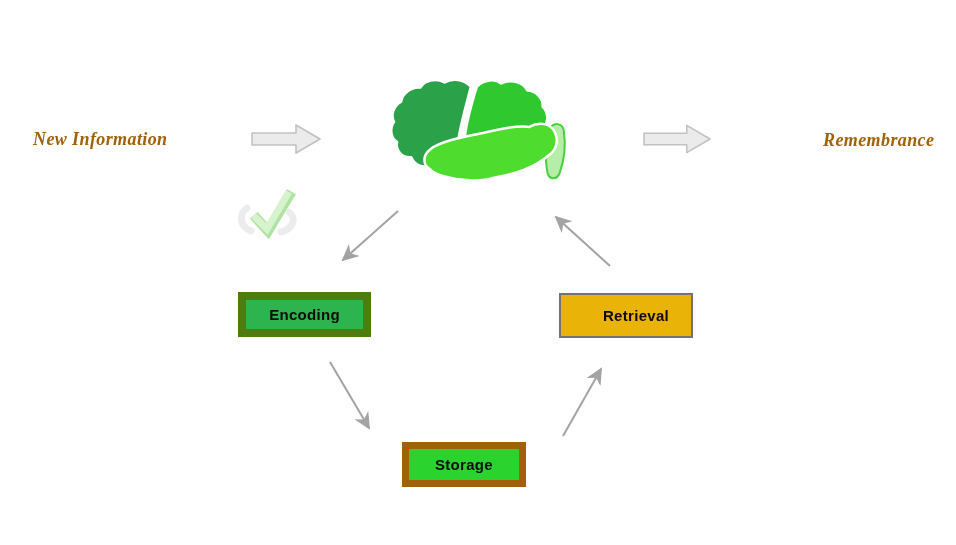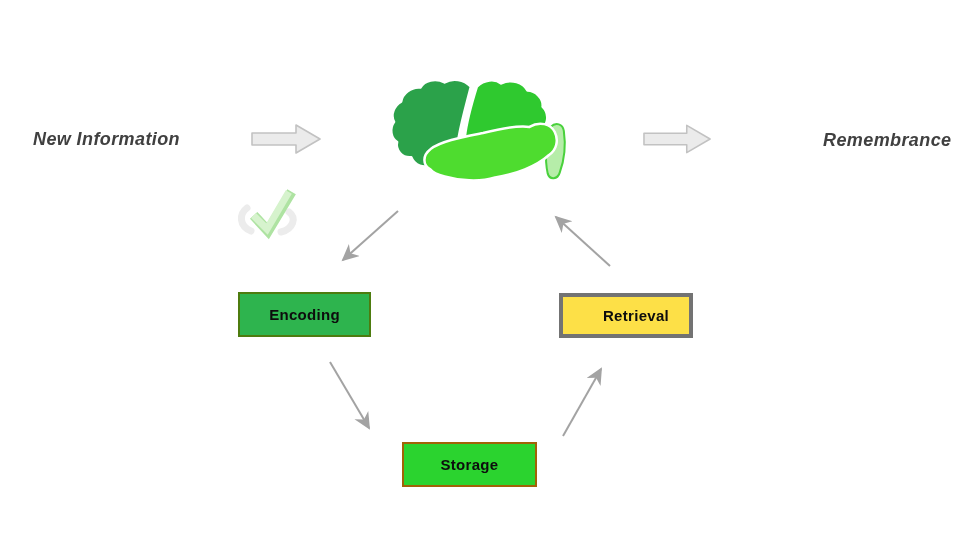--- a/index.html
+++ b/index.html
@@ -8,23 +8,24 @@
     width: 956px; height: 545px;
     background: #ffffff;
     overflow: hidden;
     font-family: "Liberation Sans", sans-serif;
   }
   .side-label {
     position: absolute;
     font-size: 18px;
     font-weight: bold;
     font-style: italic;
-    color: #404040;
+    color: #a16207;
     letter-spacing: 0.4px;
     white-space: nowrap;
+    font-family: Liberation Serif, serif;
   }
   .label-input  { left: 33px;  top: 129px; }
   .label-output { left: 793px; top: 130px; margin-left: 30px; }
   .flow-arrow { position: absolute; }
   .flow-arrow-left  { left: 251px; top: 123px; }
   .flow-arrow-right { left: 643px; top: 123px; }
   .brain-wrap { position: absolute; left: 386px; top: 74px; }
   .check-wrap { position: absolute; left: 233px; top: 186px; }
   .stage-box {
     position: absolute;
@@ -33,32 +34,32 @@
     justify-content: center;
     box-sizing: border-box;
     font-size: 15px;
     font-weight: bold;
     color: #0d0d0d;
     letter-spacing: 0.3px;
   }
   .stage-encoding {
     left: 238px; top: 292px; width: 133px; height: 45px;
     background: #2eb44e;
-    border: 2px solid #4d7c0f;
+    border: 8px solid #4d7c0f;
   }
   .stage-retrieval {
     left: 559px; top: 293px; width: 134px; height: 45px;
-    background: #fde047;
-    border: 4px solid #737373;
+    background: #eab308;
+    border: 2px solid #737373;
     padding-left: 20px;
   }
   .stage-storage {
-    left: 402px; top: 442px; width: 135px; height: 45px;
+    left: 402px; top: 442px; width: 124px; height: 45px;
     background: #2bd32f;
-    border: 2px solid #a16207;
+    border: 7px solid #a16207;
   }
   .overlay { position: absolute; left: 0; top: 0; pointer-events: none; }
 </style>
 </head>
 <body>
 
 <div class="canvas">
 
   <div class="side-label label-input">New Information</div>
 

